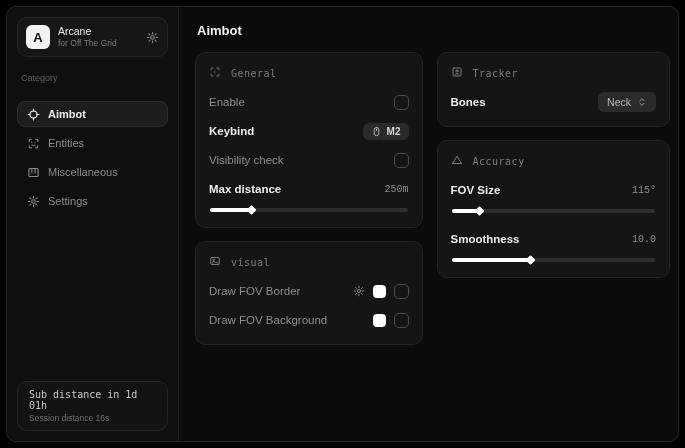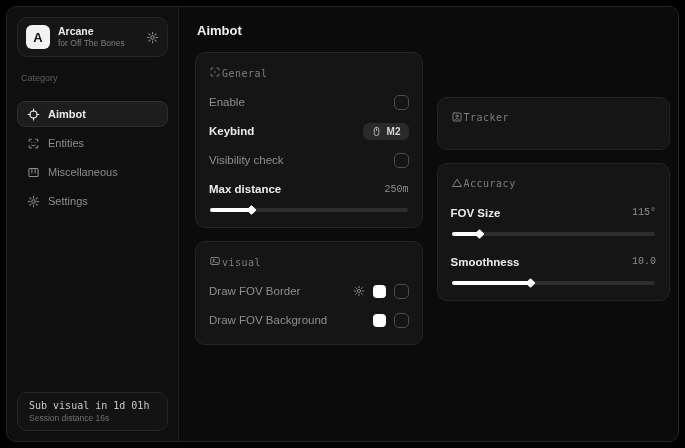--- a/index.html
+++ b/index.html
@@ -10,44 +10,44 @@
             display:flex; overflow:hidden; }
 
   
   .sidebar { width:172px; min-width:172px; background:#0f0f0f; border-right:1px solid #1f1f1f;
              display:flex; flex-direction:column; padding:10px; }
   .appcard { display:flex; align-items:center; gap:8px; background:#161616;
              border:1px solid #262626; border-radius:10px; padding:7px 8px; }
   .logo { width:24px; height:24px; background:#f2f2f2; color:#111; border-radius:6px;
           display:flex; align-items:center; justify-content:center; font-weight:bold; font-size:13px; }
   .appmeta { flex:1; line-height:1.25; }
-  .appname { color:#ededed; font-size:10.5px; font-weight:bold; }
+  .appname { color:#ededed; font-size:10.5px; font-weight:normal; }
   .appsub { color:#7d7d7d; font-size:8.5px; }
   .iconbtn { color:#8a8a8a; display:flex; align-items:center; justify-content:center; cursor:pointer; }
   .cat { color:#5f5f5f; font-size:9px; margin:16px 4px 18px 4px; }
   .nav { display:flex; flex-direction:column; gap:3px; }
   .navitem { display:flex; align-items:center; gap:8px; height:26px; padding:0 9px;
              border-radius:8px; color:#8d8d8d; font-size:11px; cursor:pointer;
              border:1px solid transparent; }
   .navitem.active { background:#1d1d1d; border-color:#2e2e2e; color:#ededed; font-weight:bold; }
   .navicon { display:flex; width:13px; height:13px; }
   .navicon svg { width:13px; height:13px; }
   .sfooter { margin-top:auto; border:1px solid #262626; background:#131313; border-radius:10px;
              padding:7px 11px; }
   .sfooter .l1 { font-family:"DejaVu Sans Mono", monospace; color:#c9c9c9; font-size:10px; }
   .sfooter .l2 { color:#6f6f6f; font-size:8.5px; margin-top:2px; }
 
   
   .main { flex:1; padding:14px 8px 14px 16px; overflow:hidden; background:#0b0b0b; }
   .ptitle { color:#f0f0f0; font-size:13px; font-weight:bold; margin:2px 0 14px 2px; }
   .cols { display:flex; gap:14px; }
   .col { display:flex; flex-direction:column; gap:13px; }
-  .col.left { width:228px; } .col.right { width:234px;justify-content:center; }
+  .col.left { width:228px; } .col.right { width:234px; }
   .card { background:#151515; border:1px solid #242424; border-radius:10px; padding:11px 13px 13px 13px; }
-  .chead { display:flex; align-items:center; gap:1px; color:#7d7d7d; margin-bottom:9px; }
+  .chead { display:flex; align-items:center; gap:10px; color:#7d7d7d; margin-bottom:9px; }
   .chead svg { width:12px; height:12px; }
   .ctitle { font-family:"DejaVu Sans Mono", monospace; font-size:10px; letter-spacing:.5px; }
   .row { display:flex; align-items:center; justify-content:space-between; height:22px;margin-top:7px; }
   .lbl { color:#8f8f8f; font-size:11.5px; }
   .lbl.strong { color:#ececec; font-weight:bold; }
   .val { color:#8f8f8f; font-size:10px;font-family:Liberation Mono, monospace; }
   .checkbox { width:15px; height:15px; border:1.5px solid #4d4d4d; border-radius:5px;
               background:transparent; cursor:pointer; }
   .swatch { width:13px; height:13px; border-radius:4px; background:#fff; cursor:pointer; }
   .controls { display:flex; align-items:center; gap:8px; }
@@ -68,21 +68,21 @@
 <body>
 
 <div class="window">
 
   <aside class="sidebar">
 
     <div class="appcard">
       <div class="logo">A</div>
       <div class="appmeta">
         <div class="appname">Arcane</div>
-        <div class="appsub">for Off The Bones</div>
+        <div class="appsub">for Off The Grid</div>
       </div>
       <span class="iconbtn">
         <svg width="13" height="13" viewBox="0 0 24 24" fill="none" stroke="currentColor" stroke-width="2" stroke-linecap="round">
           <circle cx="12" cy="12" r="3.2"></circle>
           <path d="M12 2.5v3M12 18.5v3M2.5 12h3M18.5 12h3M5.2 5.2l2.1 2.1M16.7 16.7l2.1 2.1M18.8 5.2l-2.1 2.1M7.3 16.7l-2.1 2.1"></path>
         </svg>
       </span>
     </div>
 
     <div class="cat">Category</div>
@@ -122,21 +122,21 @@
           <svg viewBox="0 0 24 24" fill="none" stroke="currentColor" stroke-width="2" stroke-linecap="round">
             <circle cx="12" cy="12" r="3.2"></circle>
             <path d="M12 2.5v3M12 18.5v3M2.5 12h3M18.5 12h3M5.2 5.2l2.1 2.1M16.7 16.7l2.1 2.1M18.8 5.2l-2.1 2.1M7.3 16.7l-2.1 2.1"></path>
           </svg>
         </span>
         <span>Settings</span>
       </div>
     </nav>
 
     <div class="sfooter">
-      <div class="l1">Sub visual in 1d 01h</div>
+      <div class="l1">Sub distance in 1d 01h</div>
       <div class="l2">Session distance 16s</div>
     </div>
   </aside>
 
   <main class="main">
     <div class="ptitle">Aimbot</div>
 
     <div class="cols">
       <div class="col left">
 
@@ -226,20 +226,29 @@
             <span>
               <svg viewBox="0 0 24 24" fill="none" stroke="currentColor" stroke-width="2" stroke-linecap="round">
                 <rect x="4" y="4" width="16" height="16" rx="2"></rect>
                 <circle cx="12" cy="10" r="2.2"></circle>
                 <path d="M8 17c.6-2.6 7.4-2.6 8 0"></path>
               </svg>
             </span>
             <span class="ctitle">Tracker</span>
           </div>
 
+          <div class="row">
+            <span class="lbl strong">Bones</span>
+            <span class="select">
+              <span>Neck</span>
+              <svg viewBox="0 0 24 24" fill="none" stroke="currentColor" stroke-width="2.4" stroke-linecap="round" stroke-linejoin="round">
+                <path d="M7 9l5-5 5 5M7 15l5 5 5-5"></path>
+              </svg>
+            </span>
+          </div>
         </section>
 
         <section class="card">
           <div class="chead">
             <span>
               <svg viewBox="0 0 24 24" fill="none" stroke="currentColor" stroke-width="2" stroke-linejoin="round">
                 <path d="M12 4.5L21 19H3z"></path>
               </svg>
             </span>
             <span class="ctitle">Accuracy</span>

